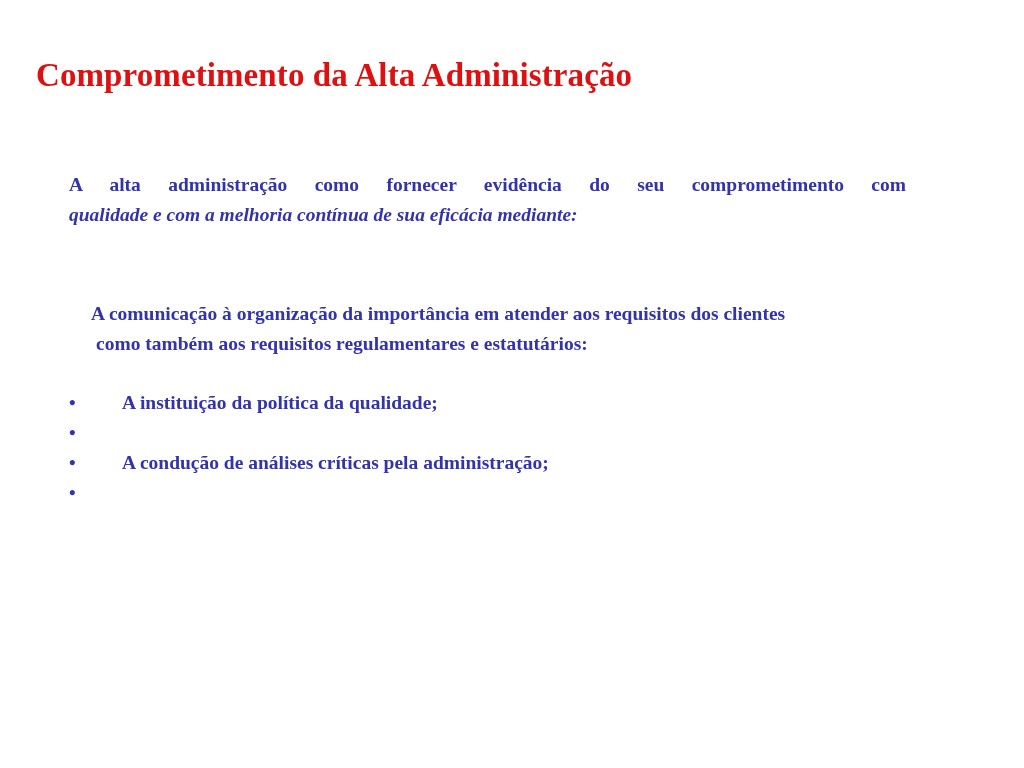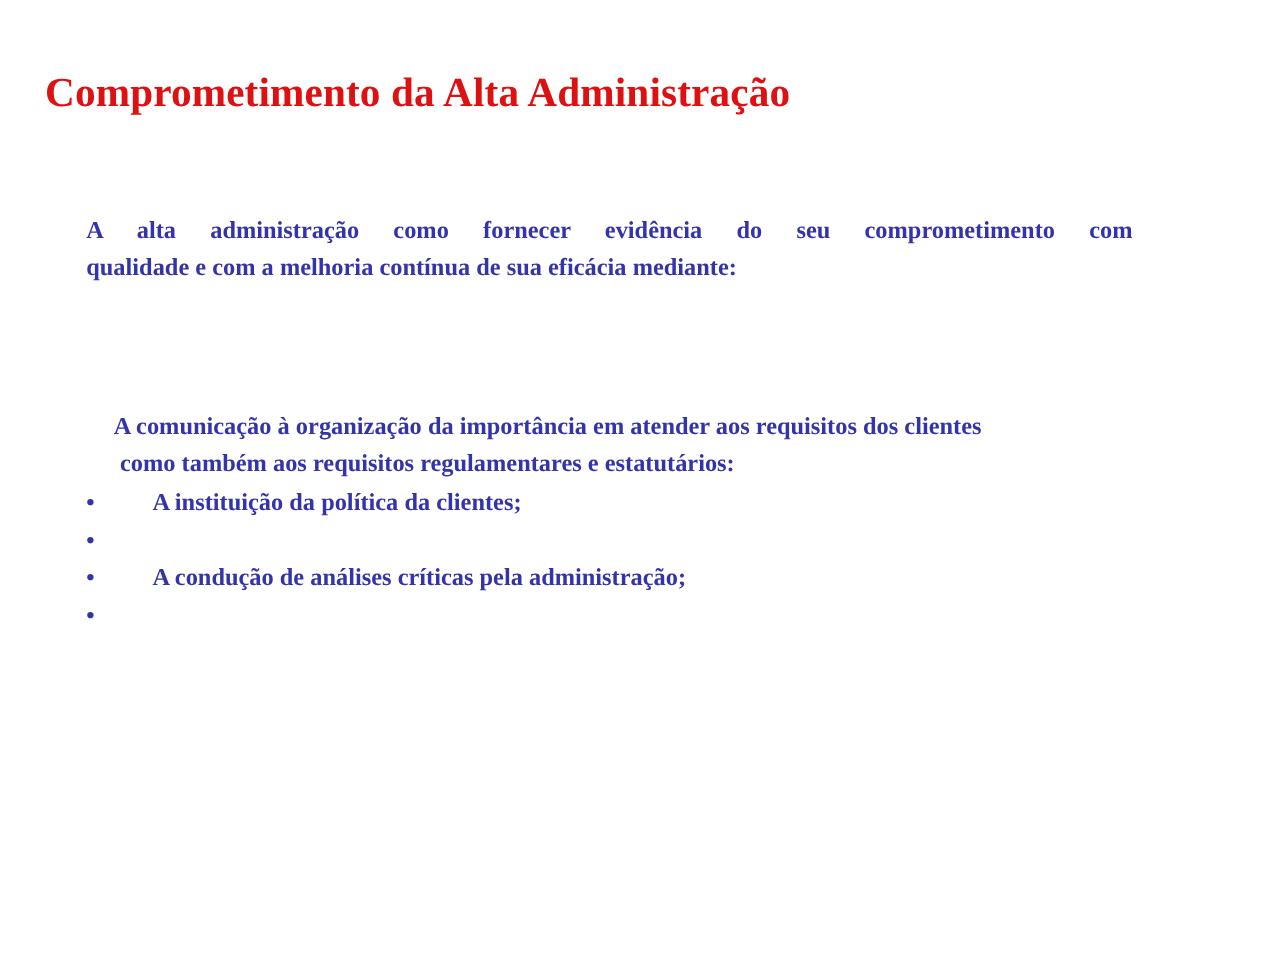--- a/index.html
+++ b/index.html
@@ -57,32 +57,32 @@
   
   .para-justified .jline {
     display: block;
     text-align: justify;
     text-align-last: justify;
     white-space: nowrap;
   }
   .para-justified .jline.final {
     text-align-last: left;
     text-align: center;
+    font-style: italic;
   }
 
   .para-indent {
     position: absolute;
     left: 91px;
     top: 299px;
     width: 930px;
     color: #3333AA;
     font-size: 19.5px;
     font-weight: bold;
     line-height: 30px;
-    margin-top: 28px;
   }
   .para-indent .line2 {
     display: block;
     padding-left: 5px;
   }
 
   
   .bullet-list {
     position: absolute;
     left: 69px;
@@ -134,21 +134,21 @@
     </div>
 
     <div class="para-indent">
       <span class="line1">A comunicação à organização da importância em atender aos requisitos dos clientes</span>
       <span class="line2">como também aos requisitos regulamentares e estatutários:</span>
     </div>
 
     <ul class="bullet-list">
       <li class="bullet-item">
         <span class="bullet-dot">•</span>
-        <span class="bullet-text">A instituição da política da clientes;</span>
+        <span class="bullet-text">A instituição da política da qualidade;</span>
       </li>
       <li class="bullet-item">
         <span class="bullet-dot">•</span>
       </li>
       <li class="bullet-item">
         <span class="bullet-dot">•</span>
         <span class="bullet-text">A condução de análises críticas pela administração;</span>
       </li>
       <li class="bullet-item">
         <span class="bullet-dot">•</span>

